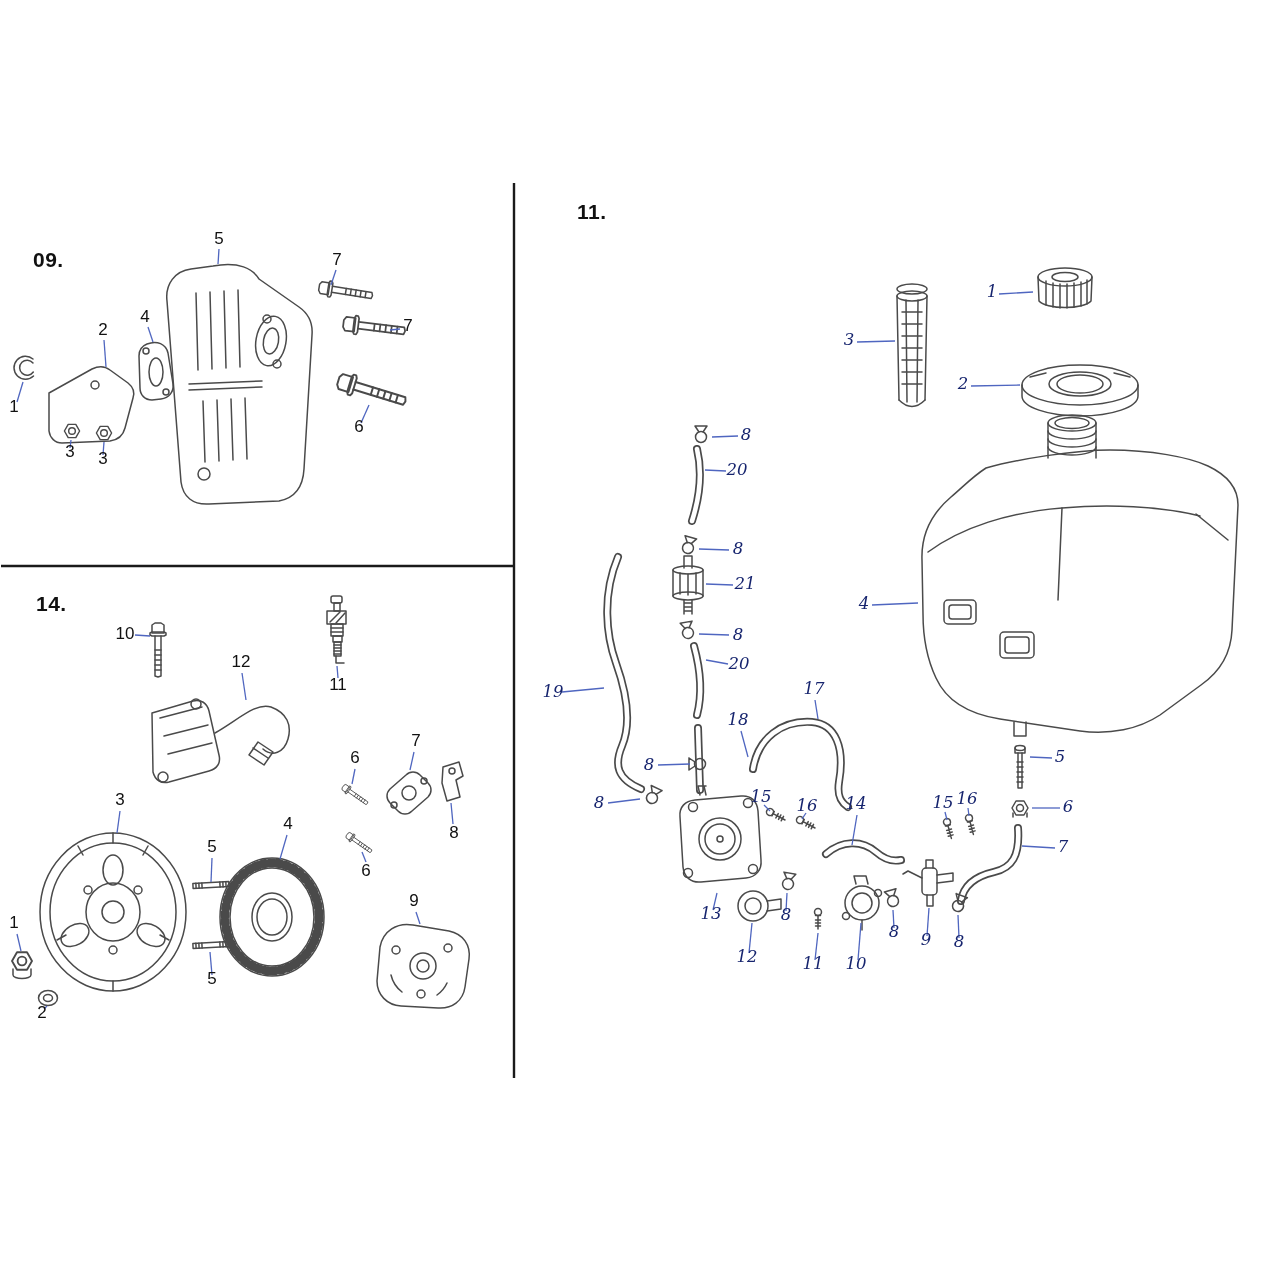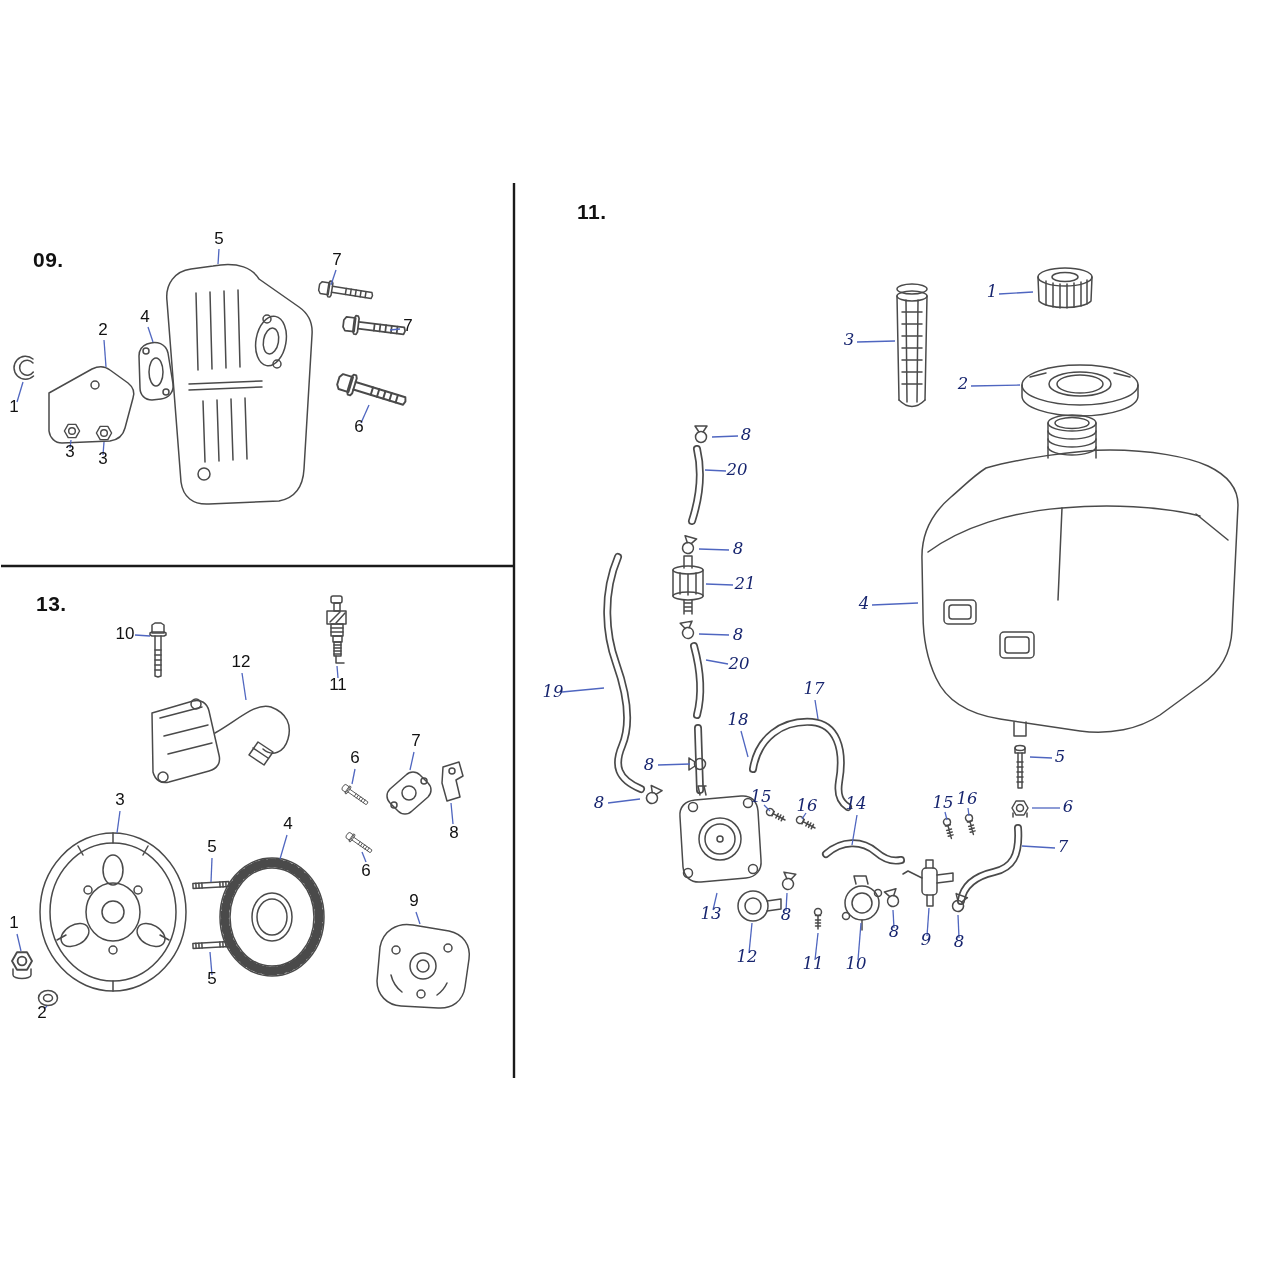--- a/index.html
+++ b/index.html
@@ -25,21 +25,21 @@
   .tube-core{stroke:var(--bg);stroke-width:4.6;fill:none;stroke-linecap:round;}
   .num{fill:var(--label);font-size:17px;font-family:"Liberation Sans",sans-serif;stroke:none;text-anchor:middle;}
   .num-it{fill:var(--label_it);font-size:16.5px;font-style:italic;font-family:"DejaVu Serif",serif;stroke:none;text-anchor:middle;}
 </style>
 </head>
 <body>
 
 <div class="stage">
 
   <div class="sec-title" id="t09">09.</div>
-  <div class="sec-title" id="t10">13.</div>
+  <div class="sec-title" id="t10">14.</div>
   <div class="sec-title" id="t11">11.</div>
 
   <svg width="1261" height="1261" viewBox="0 0 1261 1261">
     <defs>
       <g id="bolt">
         <path d="M -1,-6 L -9,-6 L -11,-3 L -11,3 L -9,6 L -1,6 Z"></path>
         <path d="M -1,-8 L 1,-8 L 2,-6 L 2,6 L 1,8 L -1,8 L -2,6 L -2,-6 Z"></path>
         <path d="M 2,-3 L 42,-3 L 43,0 L 42,3 L 2,3"></path>
         <path d="M 16,-3 L 16,3 M 21,-3 L 21,3 M 26,-3 L 26,3 M 31,-3 L 31,3 M 36,-3 L 36,3"></path>
       </g>

